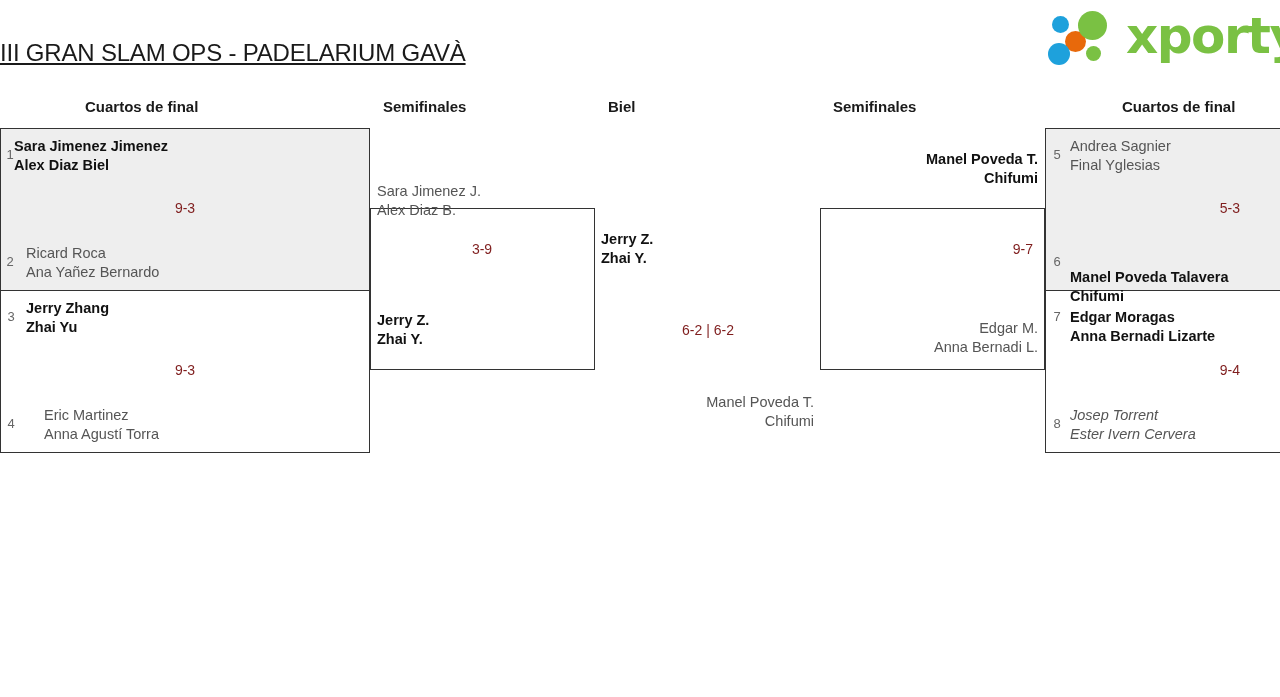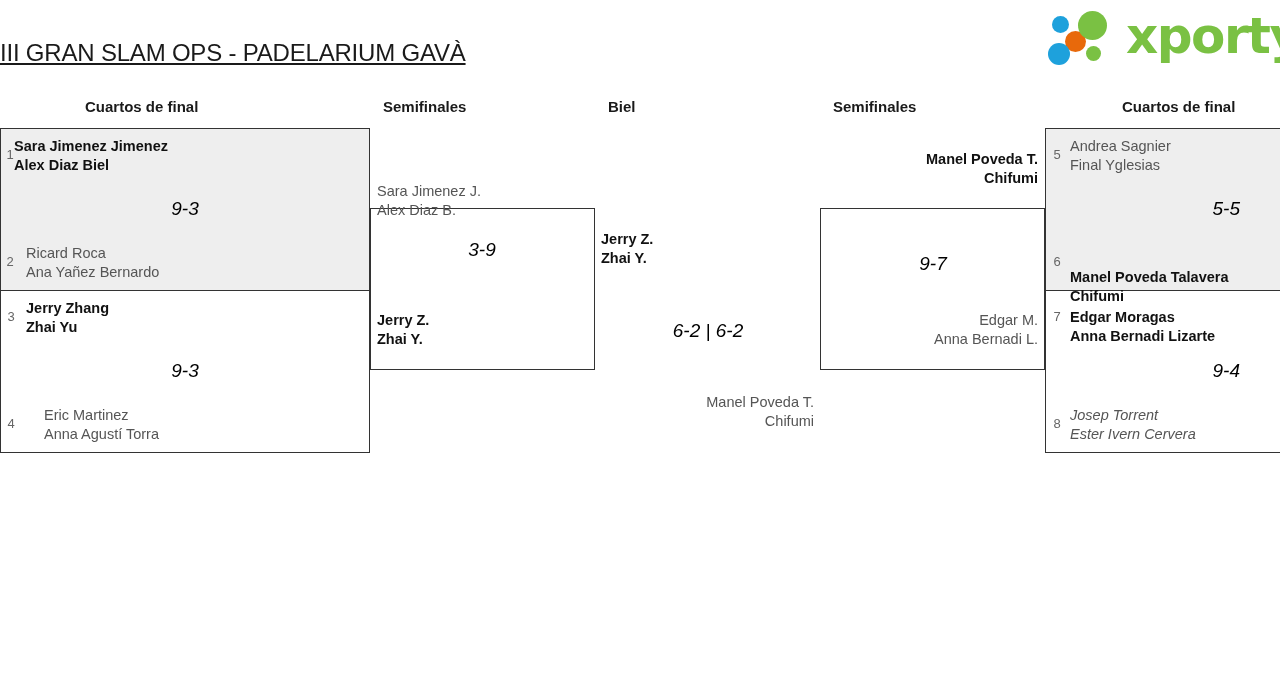--- a/index.html
+++ b/index.html
@@ -53,23 +53,22 @@
   .team .l { display: block; }
 
   .seed {
     position: absolute;
     font-size: 13px; line-height: 16px; color: #666666;
     text-align: center; width: 16px;
   }
 
   .score {
     position: absolute;
-    font-size: 19px; line-height: 19px; color: #000000;
+    font-size: 14px; line-height: 19px; color: #7f1d1d;
     white-space: nowrap;
-    font-style: italic;
   }
   .score.right { text-align: right; }
   .score.center { text-align: center; }
 </style>
 </head>
 <body>
 
 <div id="root">
 
   <div class="title">
@@ -139,35 +138,35 @@
   <div class="team right" style="left:614px; top:393px; width:200px;">
     <span class="l">Manel Poveda T.</span>
     <span class="l">Chifumi</span>
   </div>
 
   <div class="box white" style="left:820px; top:208px; width:225px; height:162px;"></div>
   <div class="team win right" style="left:838px; top:150px; width:200px;">
     <span class="l">Manel Poveda T.</span>
     <span class="l">Chifumi</span>
   </div>
-  <div class="score center" style="left:833px; top:254px; width:200px;">9-7</div>
-  <div class="team right" style="left:838px; top:311px; width:200px;">
+  <div class="score center" style="left:833px; top:240px; width:200px;text-align:right;">9-7</div>
+  <div class="team right" style="left:838px; top:319px; width:200px;">
     <span class="l">Edgar M.</span>
     <span class="l">Anna Bernadi L.</span>
   </div>
 
   <div class="box grey" style="left:1045px; top:128px; width:270px; height:163px;"></div>
   <div class="box white" style="left:1045px; top:290px; width:270px; height:163px;"></div>
 
   <div class="seed" style="left:1049px; top:147px;">5</div>
   <div class="team" style="left:1070px; top:137px;">
     <span class="l">Andrea Sagnier</span>
     <span class="l">Final Yglesias</span>
   </div>
-  <div class="score right" style="left:1040px; top:199px; width:200px;">5-5</div>
+  <div class="score right" style="left:1040px; top:199px; width:200px;">5-3</div>
   <div class="seed" style="left:1049px; top:254px;">6</div>
   <div class="team win" style="left:1070px; top:244px;margin-top:24px;">
     <span class="l">Manel Poveda Talavera</span>
     <span class="l">Chifumi</span>
   </div>
 
   <div class="seed" style="left:1049px; top:309px;">7</div>
   <div class="team win" style="left:1070px; top:299px;margin-top:9px;">
     <span class="l">Edgar Moragas</span>
     <span class="l">Anna Bernadi Lizarte</span>

